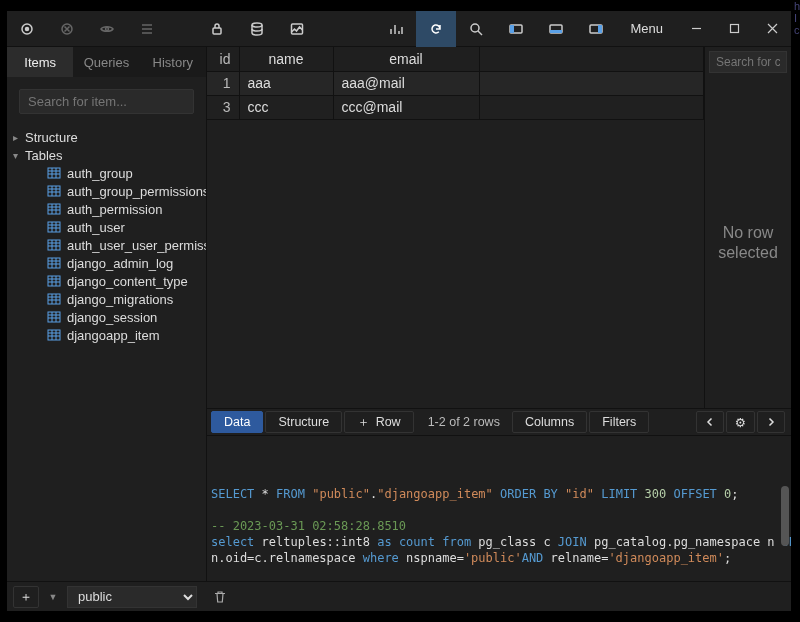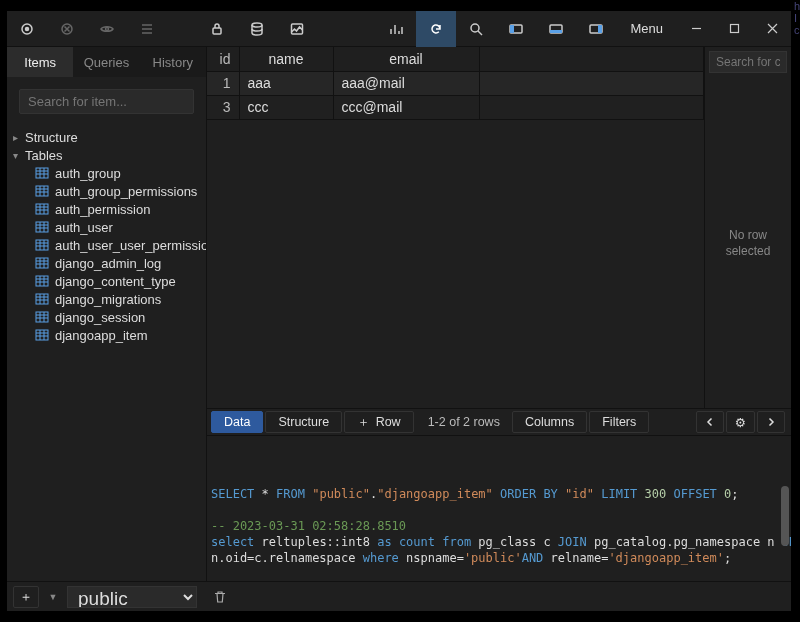--- a/index.html
+++ b/index.html
@@ -21,60 +21,60 @@
   .body { flex: 1; display: flex; min-height: 0; }
   .sidebar { width: 200px; background: #1f1f1f; display: flex; flex-direction: column; border-right: 1px solid #111; }
   .tabs { display: flex; height: 30px; background: #1a1a1a; }
   .tab { flex: 1; display: flex; align-items: center; justify-content: center; color: #888; cursor: pointer; font-size: 13px; }
   .tab.active { background: #2c2c2c; color: #eee; }
   .search-item { margin: 12px; }
   .search-item input { width: 100%; background: #2a2a2a; border: 1px solid #333; color: #ddd; padding: 4px 8px; border-radius: 2px; font-size: 13px; outline: none; }
   .tree { flex: 1; overflow: auto; padding: 2px 0; }
   .tree-item { display: flex; align-items: center; height: 18px; padding: 0 6px; cursor: pointer; color: #ddd; white-space: nowrap; }
   .tree-item.level0 { padding-left: 6px; }
-  .tree-item.level1 { padding-left: 28px; }
+  .tree-item.level1 { padding-left: 40px; }
   .tree-item .caret { width: 12px; color: #888; font-size: 10px; display: inline-block; }
   .tree-item .table-icon { width: 14px; height: 12px; margin-right: 6px; }
   .tree-item .table-icon svg { width: 14px; height: 12px; }
   
   .main { flex: 1; display: flex; flex-direction: column; min-width: 0; }
   .grid-wrap { flex: 1; display: flex; min-height: 0; }
   .grid { flex: 1; overflow: auto; background: #1f1f1f; }
   .grid table { border-collapse: collapse; width: 100%; }
   .grid th, .grid td { border-right: 1px solid #111; border-bottom: 1px solid #111; padding: 3px 8px; text-align: left; font-size: 14px; height: 24px; }
   .grid th { background: #1f1f1f; color: #ddd; font-weight: 400; text-align: center; }
   .grid th.idcol, .grid td.idcol { width: 32px; text-align: right; color: #bbb; }
   .grid th:nth-child(2), .grid td:nth-child(2) { width: 94px; }
   .grid th:nth-child(3), .grid td:nth-child(3) { width: 146px; }
   .grid tbody tr:nth-child(odd) td { background: #262626; }
   .grid tbody tr:nth-child(even) td { background: #202020; }
   .rightcol { width: 87px; background: #1f1f1f; border-left: 1px solid #111; display: flex; flex-direction: column; }
   .search-col { margin: 4px; }
   .search-col input { width: 100%; background: #2a2a2a; border: 1px solid #333; color: #ddd; padding: 3px 6px; font-size: 12px; outline: none; }
-  .no-row { flex: 1; display: flex; flex-direction: column; align-items: center; justify-content: center; color: #888; font-size: 12px; gap: 2px; text-align: center; }
+  .no-row { flex: 1; display: flex; flex-direction: column; align-items: center; justify-content: center; color: #888; font-size: 16px; gap: 2px; text-align: center; }
   
   .gridbar { height: 28px; background: #1f1f1f; border-top: 1px solid #111; border-bottom: 1px solid #111; display: flex; align-items: center; padding: 0 4px; gap: 0; }
   .gb-btn { height: 22px; display: flex; align-items: center; justify-content: center; padding: 0 12px; border: 1px solid #333; background: #1f1f1f; color: #ddd; cursor: pointer; font-size: 12.5px; border-radius: 2px; margin-right: 2px; }
   .gb-btn.active { background: #2e5a9e; border-color: #2e5a9e; color: #fff; }
   .gb-btn.icon { padding: 0 8px; }
   .gb-text { color: #bbb; padding: 0 12px; font-size: 12.5px; }
   .gb-spacer { flex: 1; }
   
   .log { height: 145px; background: #1f1f1f; overflow: auto; font-family: Consolas, monospace; font-size: 12px; line-height: 16px; padding: 2px 4px; white-space: pre; position: relative; }
   .log .scrollbar { position: absolute; right: 2px; top: 50px; width: 8px; height: 60px; background: #555; border-radius: 4px; }
   .tok-kw { color: #559ad1; }
   .tok-str { color: #d08a5a; }
   .tok-num { color: #b5cea8; }
   .tok-ts { color: #6a9955; }
   .tok-p { color: #ddd; }
   
   .statusbar { height: 30px; background: #1f1f1f; border-top: 1px solid #111; display: flex; align-items: center; padding: 0 6px; gap: 6px; }
   .plus-btn { width: 26px; height: 22px; border: 1px solid #333; display: flex; align-items: center; justify-content: center; cursor: pointer; border-radius: 2px; }
   .chev-btn { width: 16px; height: 22px; display: flex; align-items: center; justify-content: center; cursor: pointer; color: #888; font-size: 9px; }
-  .schema-select { width: 130px; height: 22px; background: #2a2a2a; border: 1px solid #333; color: #ddd; padding: 0 6px; font-size: 19px; outline: none; }
+  .schema-select { width: 130px; height: 22px; background: #2a2a2a; border: 1px solid #333; color: #ddd; padding: 0 6px; font-size: 13px; outline: none; }
   .trash { width: 22px; height: 22px; display: flex; align-items: center; justify-content: center; color: #aaa; cursor: pointer; margin-left: 6px; }
   .ext-text { position: absolute; right: 0; top: 0; color: #447; font-size: 11px; line-height: 12px; text-align: left; }
 </style>
 </head>
 <body>
 
 <div class="ext-text">
   <div>h</div>
   <div>I</div>
   <div>c</div>

